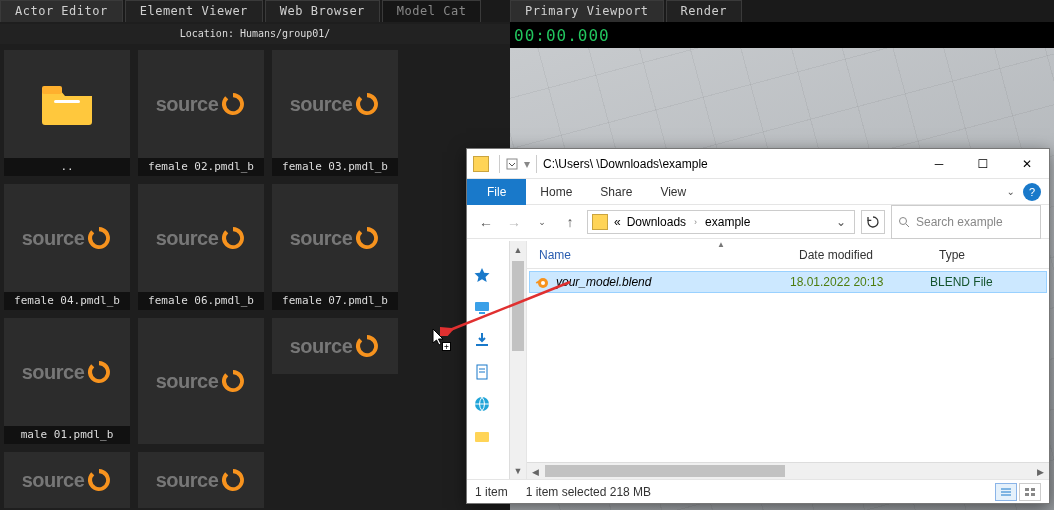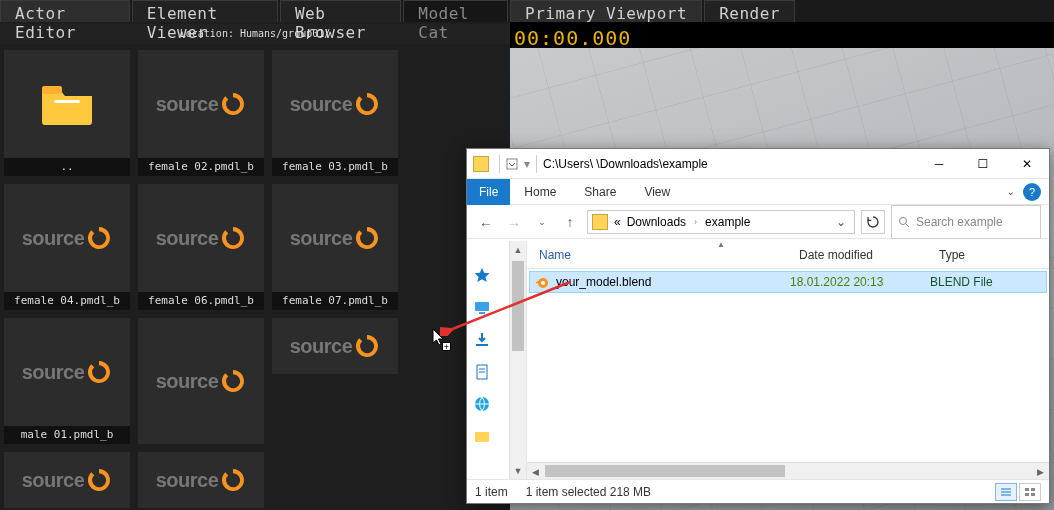--- a/index.html
+++ b/index.html
@@ -1,21 +1,21 @@
 <!DOCTYPE html>
 <html><head>
   <meta charset="utf-8">
   <style>
     * { margin:0; padding:0; box-sizing:border-box; }
     html,body { width:1054px; height:510px; overflow:hidden; background:#0a0a0a; font-family:"Consolas","Lucida Console",monospace; font-size:12px; color:#ccc; }
     .app { position:relative; width:1054px; height:510px; background:#1a1a1a; }
 
     
     .tabbar { display:flex; height:22px; background:#1a1a1a; }
-    .tab { padding:3px 14px 0 14px; height:22px; background:#222; color:#d0d0d0; margin-right:2px; font-size:16px; letter-spacing:0.5px; cursor:pointer; border-top:1px solid #3a3a3a; border-left:1px solid #3a3a3a; border-right:1px solid #3a3a3a; }
+    .tab { padding:3px 14px 0 14px; height:22px; background:#222; color:#d0d0d0; margin-right:2px; font-size:12px; letter-spacing:0.5px; cursor:pointer; border-top:1px solid #3a3a3a; border-left:1px solid #3a3a3a; border-right:1px solid #3a3a3a; }
     .tab.active { background:#2e2e2e; }
     .tab.dim { background:#161616; color:#888; }
 
     
     .leftpane { position:absolute; left:0; top:0; width:510px; height:510px; background:#1e1e1e; }
     .leftpane .location { height:20px; line-height:20px; text-align:center; background:#222; color:#ddd; font-size:10px; margin-top:2px; }
     .grid { padding:6px 4px; display:flex; flex-wrap:wrap; gap:8px 8px; }
     .cell { width:126px; height:126px; background:#333; position:relative; display:flex; flex-direction:column; }
     .thumb { flex:1; display:flex; align-items:center; justify-content:center; background:#2c2c2c; }
     .cell .label { height:18px; line-height:18px; text-align:center; font-size:11px; background:#111; color:#ddd; white-space:nowrap; overflow:hidden; }
@@ -27,34 +27,34 @@
     .sourcelogo .word { font-family:Arial,Helvetica,sans-serif; font-weight:bold; font-size:20px; color:#777; letter-spacing:-0.5px; }
     .sourcelogo svg { width:26px; height:26px; }
     
     .head { width:100%; height:100%; background:linear-gradient(180deg,#3a3e43 0%, #2a2e33 100%); display:flex; align-items:flex-end; justify-content:center; overflow:hidden;}
     .head svg { width:90px; height:100px; }
 
     
     .rightpane { position:absolute; left:510px; top:0; width:544px; height:510px; background:#1a1a1a; }
     .rightpane .tabbar { }
     .viewport { position:absolute; top:22px; left:0; right:0; bottom:0; background:#000; }
-    .timecode { position:absolute; top:4px; left:4px; font-size:20px; color:#eab308; font-family:"Consolas",monospace; letter-spacing:1px; }
+    .timecode { position:absolute; top:4px; left:4px; font-size:16px; color:#22c55e; font-family:"Consolas",monospace; letter-spacing:1px; }
     .vpscene { position:absolute; top:26px; left:0; right:0; bottom:0; background:linear-gradient(160deg,#c8cbce 0%, #b2b6ba 60%, #989ca0 100%); }
     .vpscene::before { content:""; position:absolute; inset:0; background-image:repeating-linear-gradient(75deg, rgba(0,0,0,0) 0 48px, rgba(0,0,0,0.05) 48px 49px), repeating-linear-gradient(-15deg, rgba(0,0,0,0) 0 48px, rgba(0,0,0,0.05) 48px 49px); }
 
     
     .explorer { position:absolute; left:466px; top:148px; width:584px; height:356px; background:#fff; border:1px solid #777; font-family:"Segoe UI",Arial,sans-serif; font-size:12px; color:#000; box-shadow:0 4px 16px rgba(0,0,0,0.5);}
     .ex-titlebar { height:30px; display:flex; align-items:center; padding:0 0 0 6px; background:#fff; border-bottom:1px solid #e5e5e5;}
     .ex-titlebar .foldicon { width:16px; height:16px; background:#ffd457; border:1px solid #caa43f; margin-right:4px;}
     .ex-titlebar .sep { width:1px; height:18px; background:#ccc; margin:0 6px;}
     .ex-titlebar .txt { flex:1; color:#000; font-size:12px; }
     .ex-titlebar .winbtn { width:44px; height:30px; display:flex; align-items:center; justify-content:center; color:#000; }
 
     .ex-menubar { height:26px; display:flex; align-items:center; background:#fff; border-bottom:1px solid #e5e5e5;}
-    .ex-menubar .filebtn { height:26px; padding:0 12px; background:#1979ca; color:#fff; display:flex; align-items:center;}
+    .ex-menubar .filebtn { height:26px; padding:0 20px; background:#1979ca; color:#fff; display:flex; align-items:center;}
     .ex-menubar .mitem { padding:0 14px; color:#333; height:26px; display:flex; align-items:center;}
     .ex-menubar .right { margin-left:auto; display:flex; align-items:center; gap:8px; padding-right:8px;}
     .ex-menubar .chev { font-size:10px; color:#555;}
     .ex-menubar .help { width:18px;height:18px;border-radius:50%;background:#1979ca;color:#fff;display:flex;align-items:center;justify-content:center;font-size:11px;}
 
     .ex-navbar { height:34px; display:flex; align-items:center; padding:0 8px; gap:6px; background:#fff; border-bottom:1px solid #e5e5e5;}
     .navbtn { width:22px; height:22px; display:flex; align-items:center; justify-content:center; color:#555; font-size:14px;}
     .navbtn.disabled { color:#bbb; }
     .addr { flex:1; height:24px; border:1px solid #ccc; display:flex; align-items:center; padding:0 4px; gap:6px;}
     .addr .fic { width:16px;height:16px;background:#ffd457;border:1px solid #caa43f;}
@@ -74,21 +74,21 @@
     .navico { width:18px;height:18px; }
     .filespane { flex:1; display:flex; flex-direction:column;}
     .colhdr { height:28px; display:flex; align-items:center; border-bottom:1px solid #e5e5e5; color:#2a5db0; font-size:12px; position:relative;}
     .colhdr .col { padding-left:12px; }
     .colhdr .col.name { width:260px; }
     .colhdr .col.date { width:140px; color:#333;}
     .colhdr .col.type { width:100px; color:#333;}
     .colhdr .sortind { position:absolute; top:-1px; left:190px; font-size:8px; color:#777;}
     .filerow { height:22px; display:flex; align-items:center; background:#cce8ff; border:1px solid #99d1ff; margin:2px 2px 0 2px;}
     .filerow .ficon { width:24px; display:flex; justify-content:center;}
-    .filerow .fname { width:236px; padding-left:2px;}
+    .filerow .fname { width:236px; padding-left:2px;font-style:italic;}
     .filerow .fdate { width:140px; color:#4d7c0f;}
     .filerow .ftype { width:100px; color:#14532d;}
     .hscroll { height:17px; background:#f0f0f0; border-top:1px solid #ddd; position:relative; margin-top:auto;}
     .hscroll .larr,.hscroll .rarr{position:absolute;top:0;width:17px;height:17px;display:flex;align-items:center;justify-content:center;color:#666;font-size:9px;}
     .hscroll .larr{left:0;} .hscroll .rarr{right:0;}
     .hscroll .hthumb{position:absolute;top:2px;bottom:2px;left:18px;width:240px;background:#c2c2c2;}
 
     .ex-status { position:absolute; left:0; right:0; bottom:0; height:24px; border-top:1px solid #e5e5e5; display:flex; align-items:center; padding:0 8px; font-size:12px; color:#333; background:#fff;}
     .ex-status .stxt { margin-right:18px;}
     .ex-status .viewbtns { margin-left:auto; display:flex; gap:2px;}

